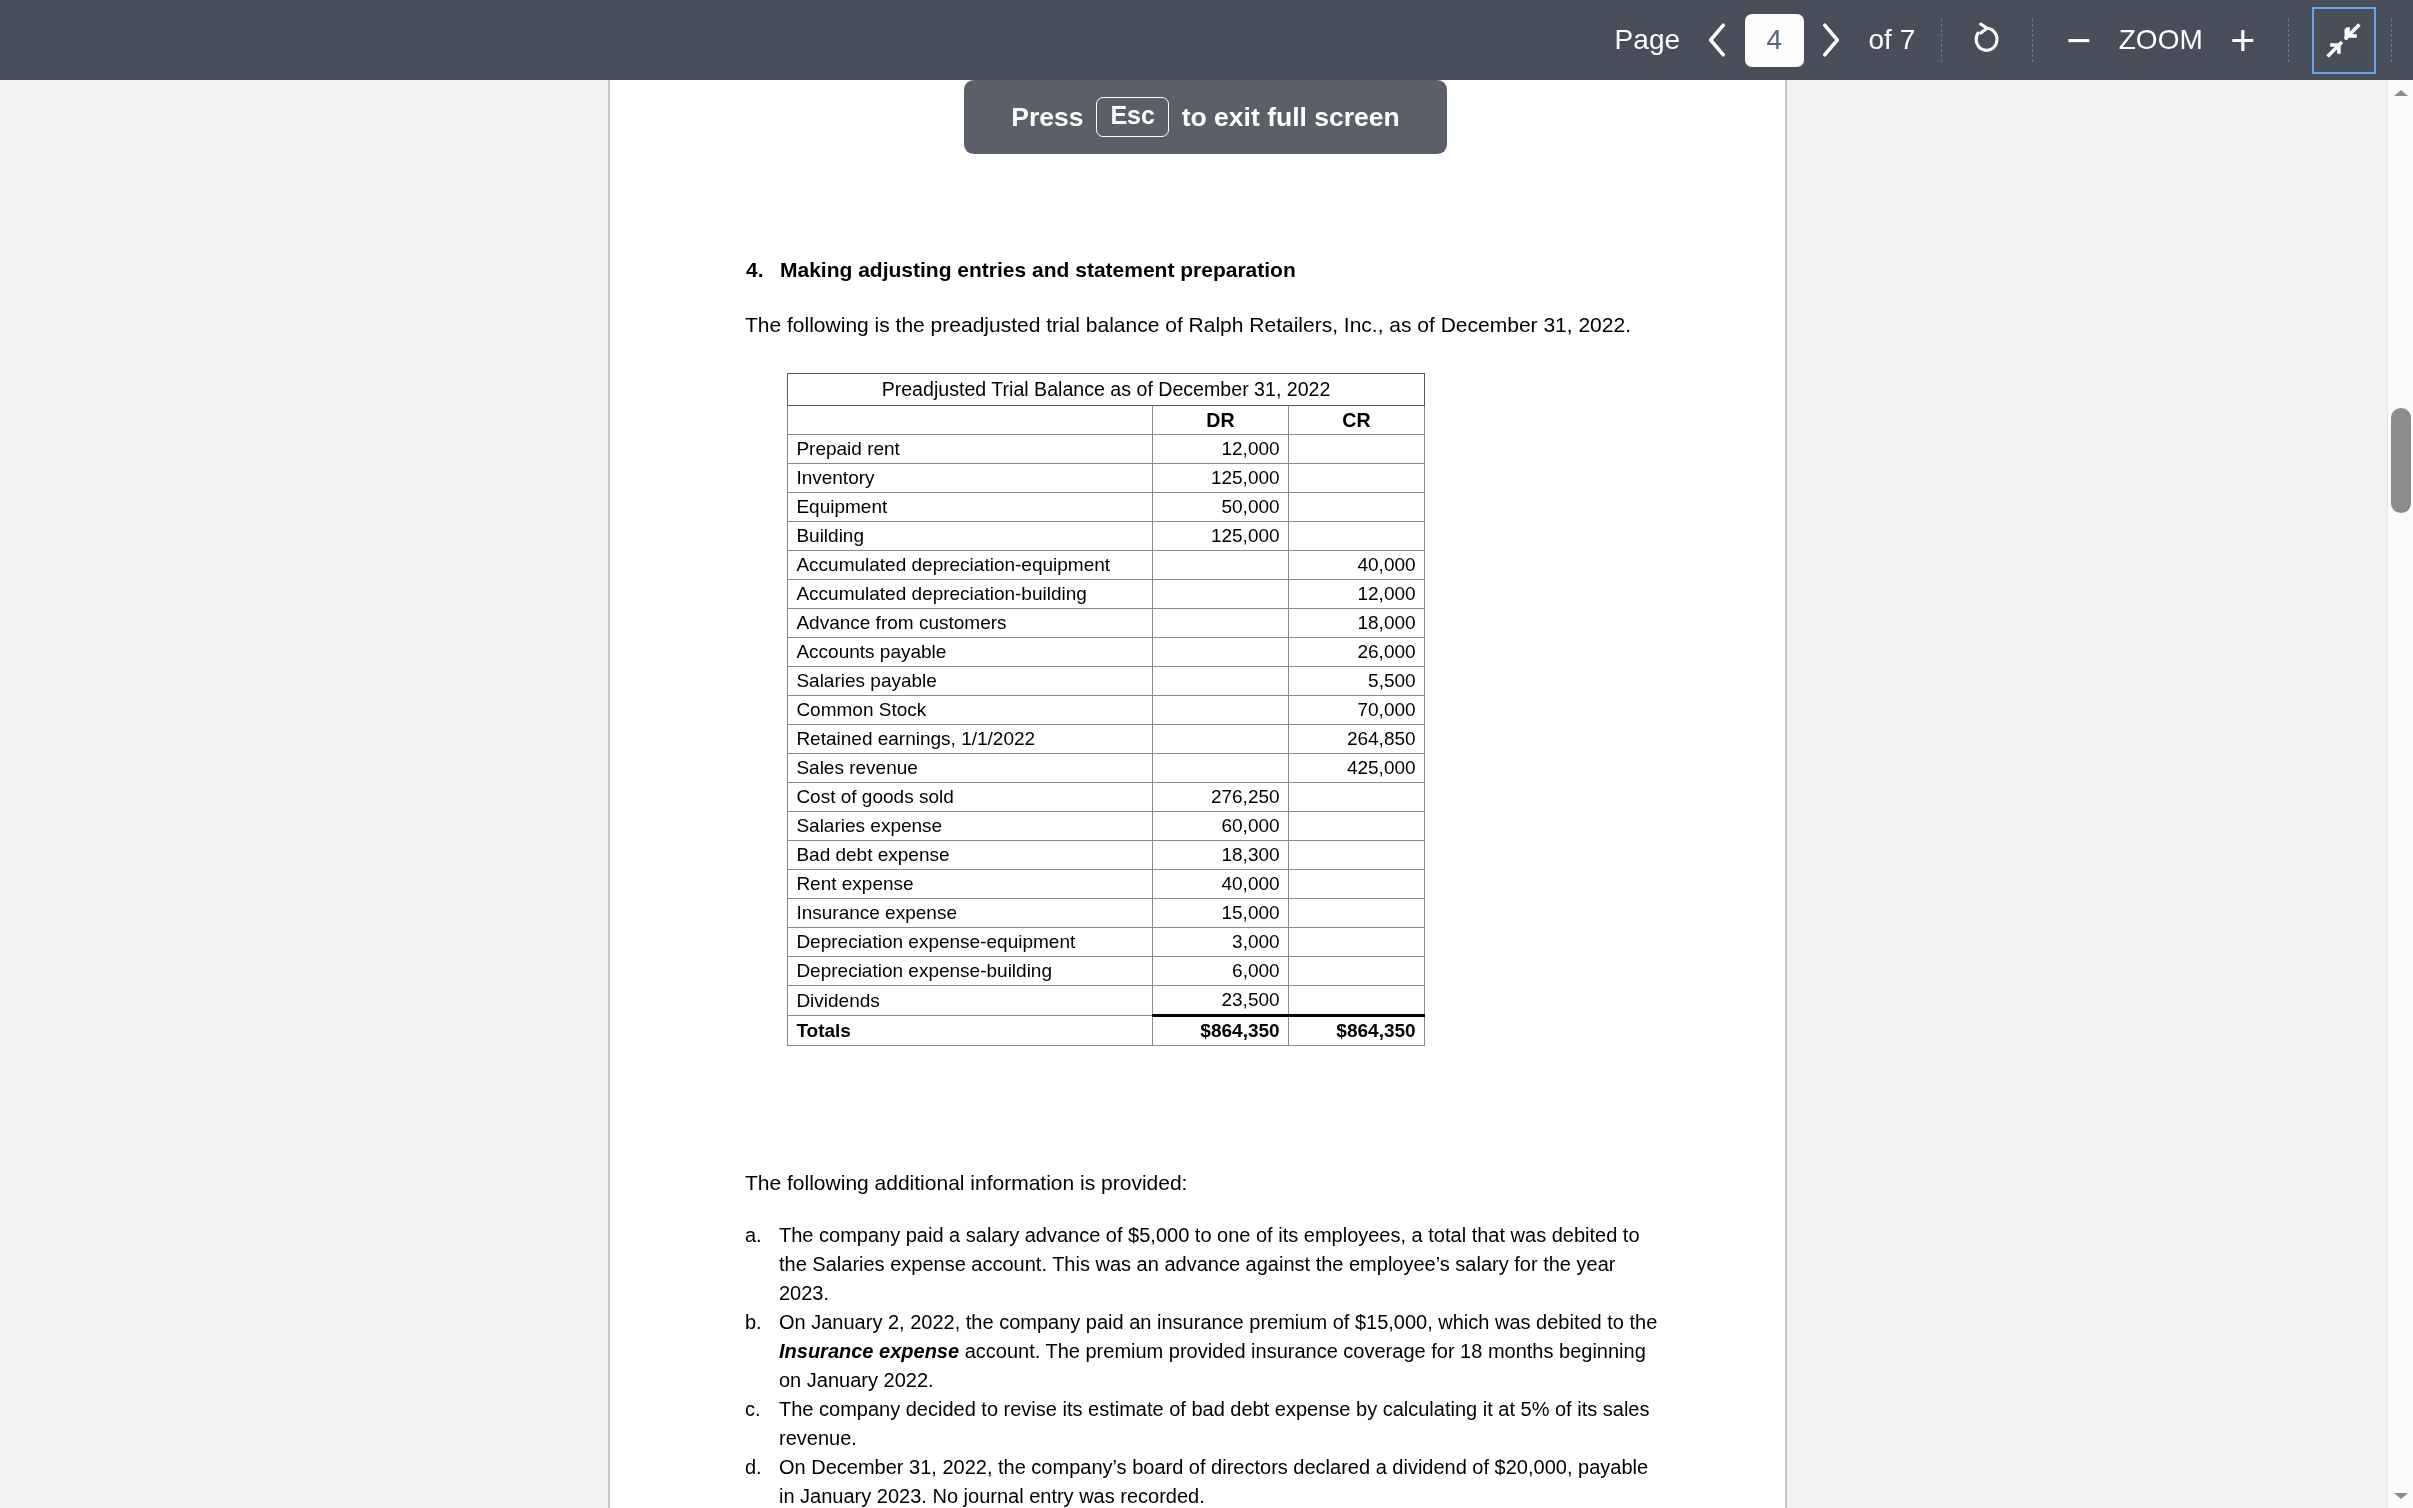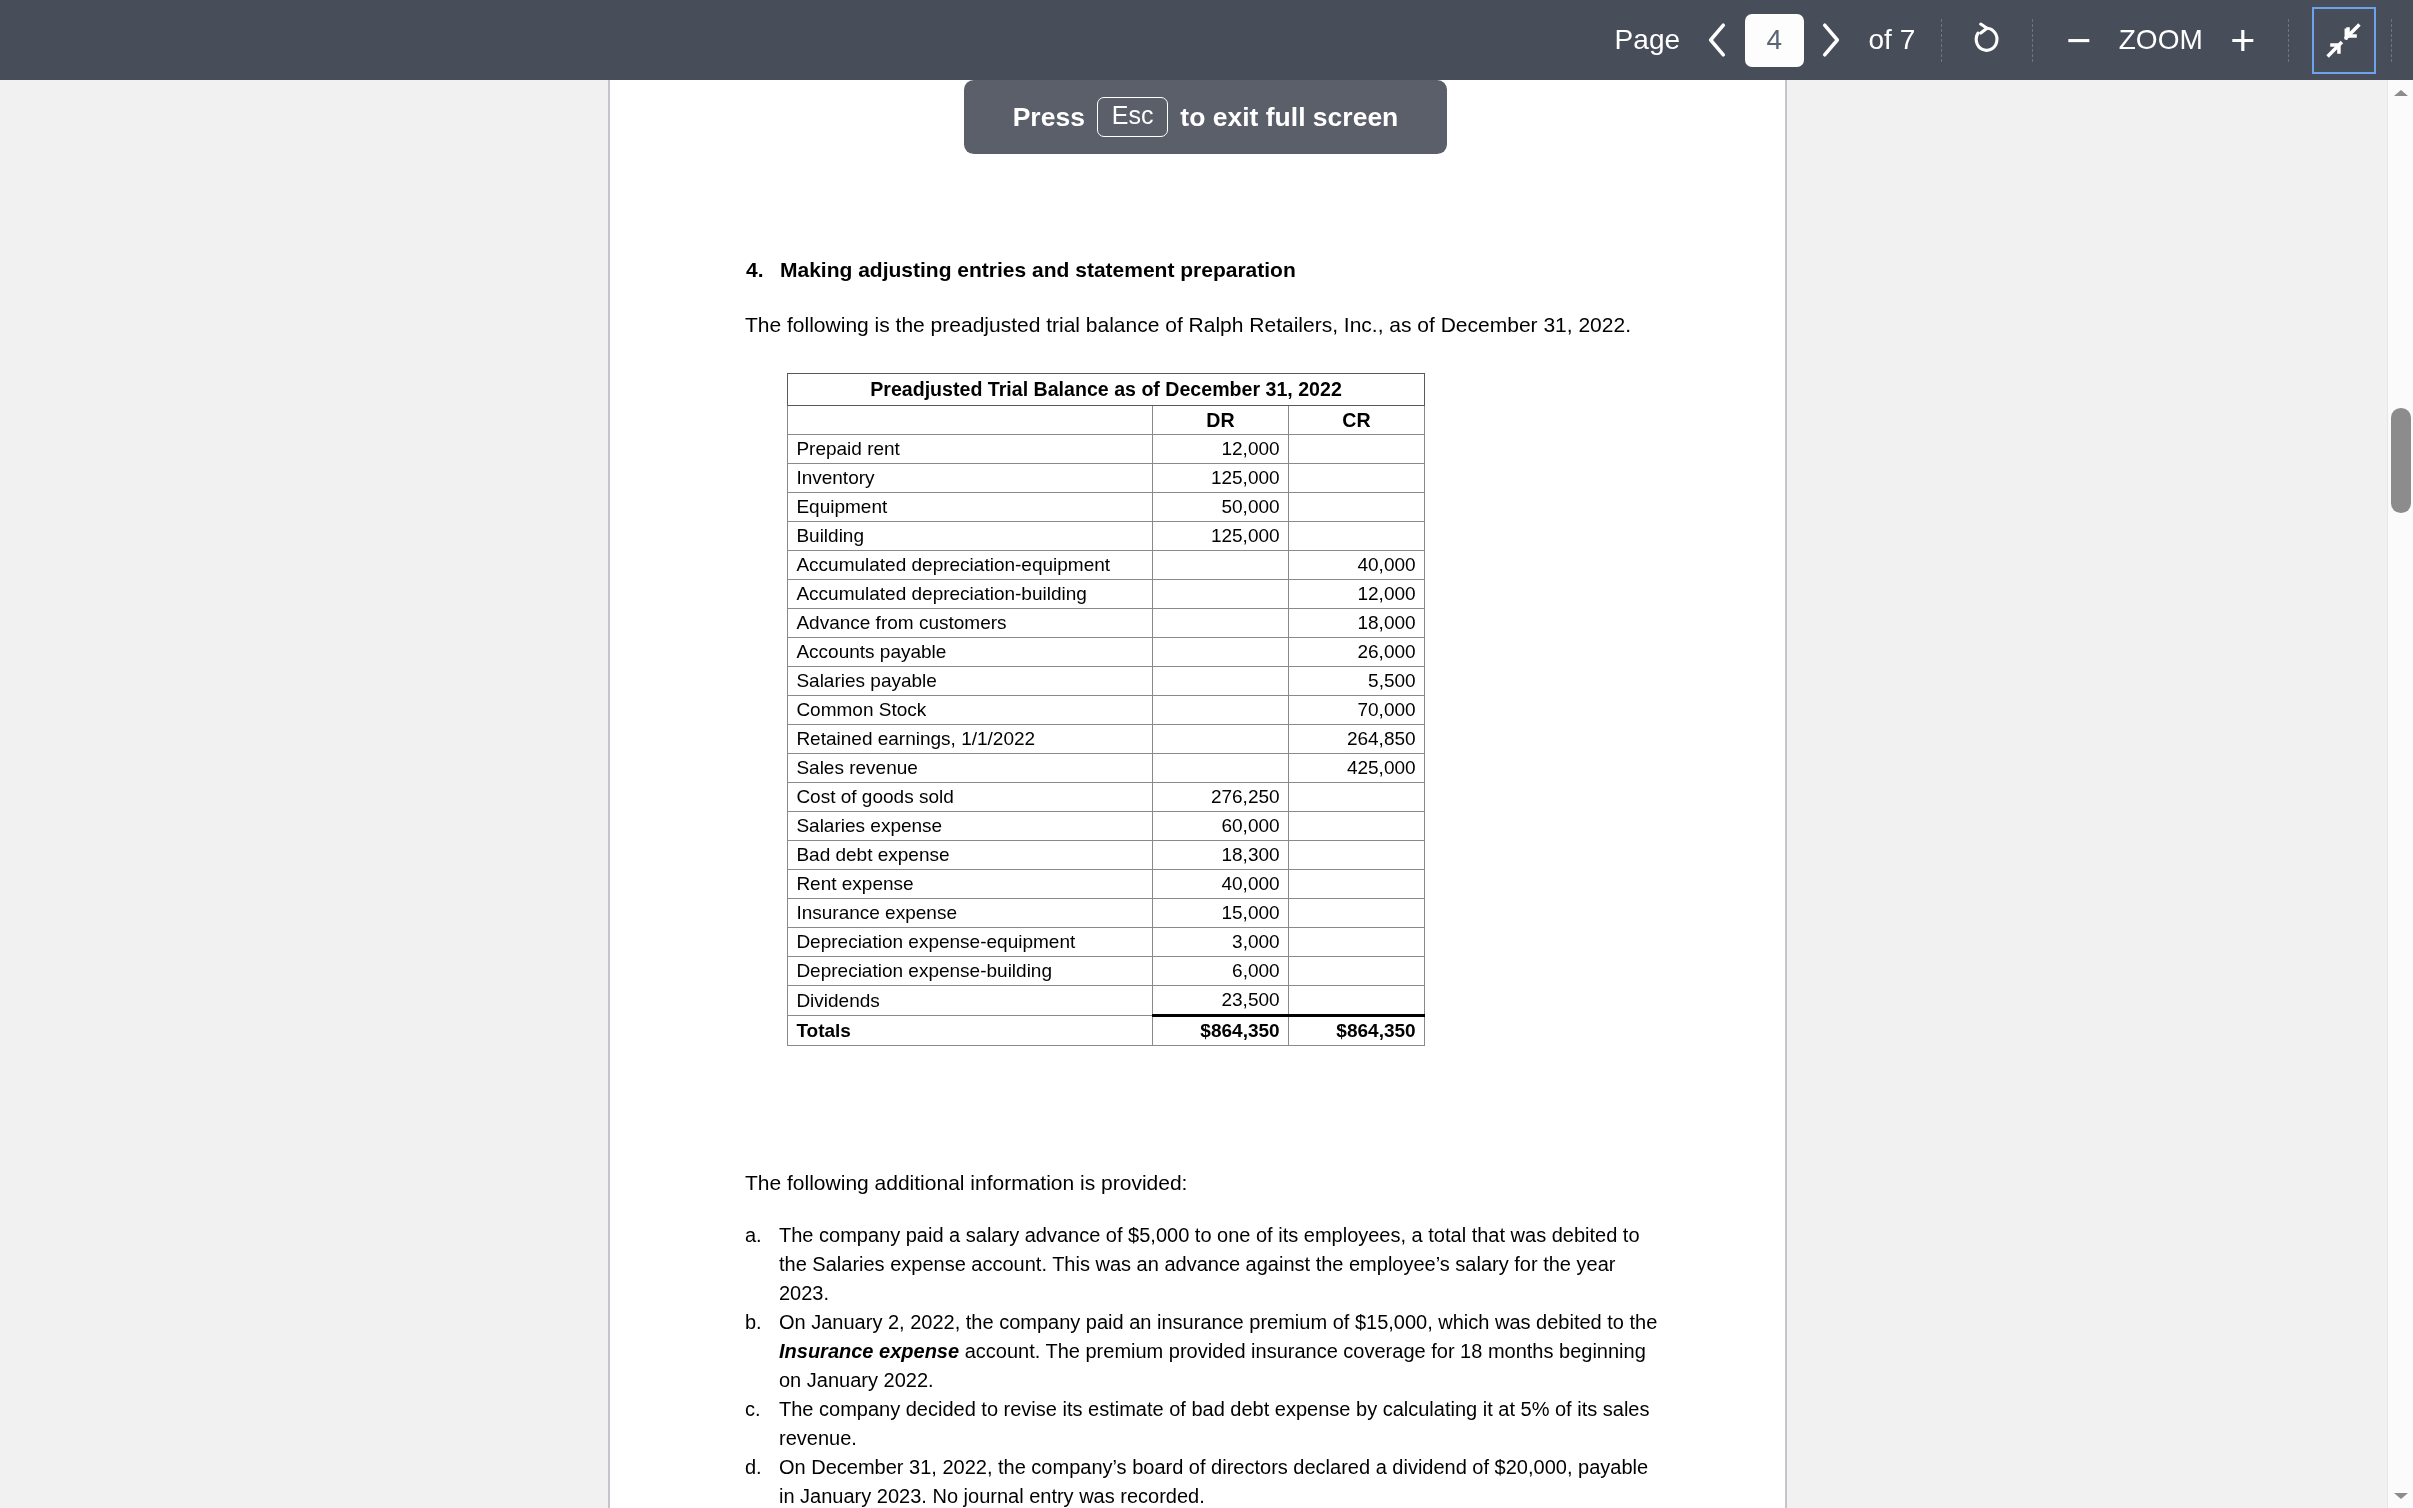--- a/index.html
+++ b/index.html
@@ -76,21 +76,21 @@
     background: #5a5f6a; border-radius: 9.8px;
     display: flex; align-items: center; justify-content: center;
     gap: 12.6px; z-index: 30;
   }
   #esc-toast .t-txt {
     color: #ffffff; font-size: 26.5px; font-weight: bold;
     white-space: nowrap;
   }
   #esc-key {
     border: 1.4px solid #ffffff; border-radius: 7px;
-    color: #ffffff; font-size: 25px; font-weight: normal;
+    color: #ffffff; font-size: 25px; font-weight: bold;
     padding: 4.9px 13.3px 7.7px 13.3px; line-height: 1;
   }
 
   
   #page-sheet {
     position: absolute; top: 0; left: 608px;
     width: 1179px; height: 1429px;
     background: #ffffff;
     border-left: 2.1px solid #c3c6cc;
     border-right: 2.1px solid #c3c6cc;
@@ -120,21 +120,21 @@
     font-size: 19px;
   }
   #tb-table td, #tb-table th {
     border: 1.4px solid #8a8a8a;
     padding: 0 8.4px;
     height: 28px;
     box-sizing: border-box;
     line-height: 28px;
   }
   #tb-table .tb-title {
-    text-align: center; font-weight: bold; font-size: 19.6px;
+    text-align: center; font-weight: normal; font-size: 19.6px;
     border: 1.4px solid #595959;
     height: 31px; line-height: 31px;
   }
   #tb-table .col-acct { width: 365px; text-align: left; }
   #tb-table .col-dr   { width: 136px; text-align: right; }
   #tb-table .col-cr   { width: 136px; text-align: right; }
   #tb-table .hdr { text-align: center; font-weight: bold; font-size: 19.6px; }
   #tb-table .totrow td { font-weight: bold; }
   #tb-table .totrow .col-dr,
   #tb-table .totrow .col-cr { border-top: 3.5px solid #000000; }

